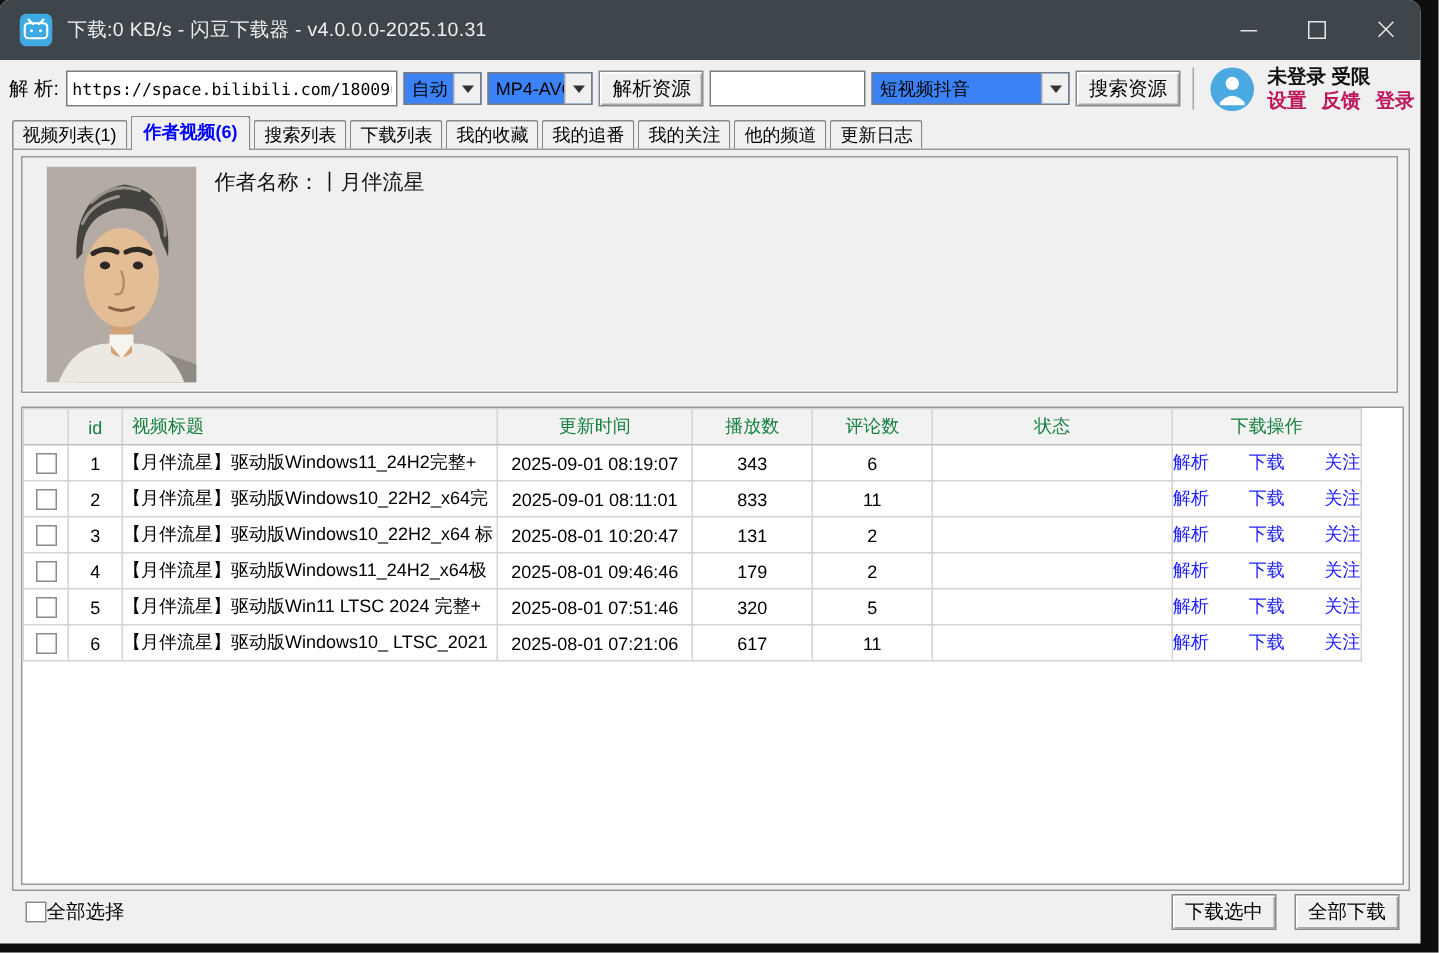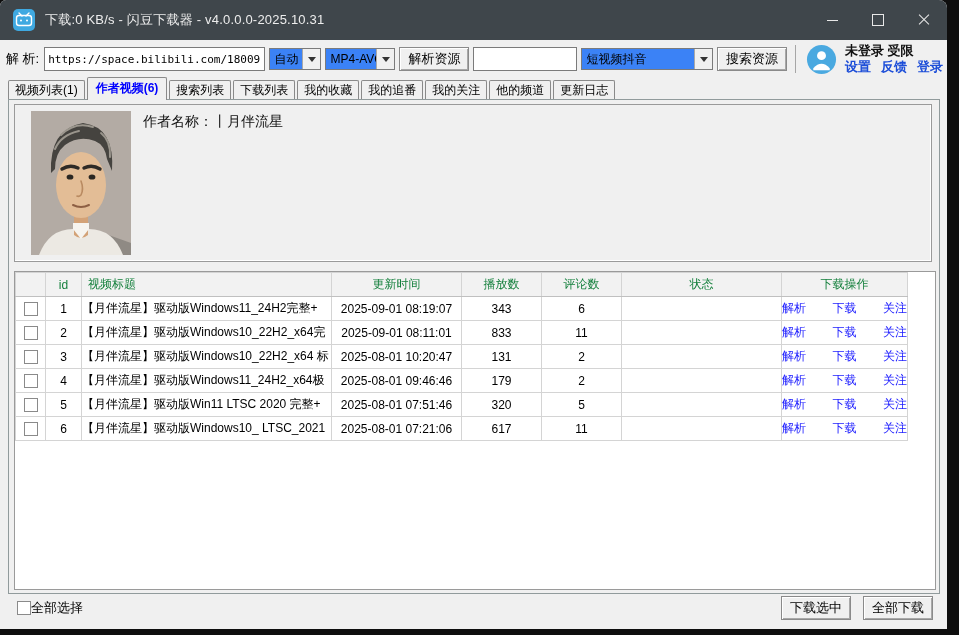--- a/index.html
+++ b/index.html
@@ -58,21 +58,21 @@
     height:24px;background:#f0f0f0;border:1px solid #8a8a8a;font-size:13px;
     box-shadow:inset 1px 1px 0 #ffffff, inset -1px -1px 0 #a8a8a8;
     display:flex;align-items:center;justify-content:center;padding:0 8px;cursor:default;
     font-family:"Liberation Sans","DejaVu Sans",sans-serif;
   }
   .vdiv{width:1px;height:28px;background:#a6a6a6;margin:0 4px;}
   .user-icon{width:31px;height:31px;flex:0 0 auto;margin:0 4px 0 2px;}
   .account{display:flex;flex-direction:column;line-height:16px;}
   .account .status{font-weight:bold;font-size:13px;color:#111;}
   .account .links{display:flex;gap:10px;}
-  .account .links span{color:#1d4ed8;font-weight:bold;font-size:13px;cursor:pointer;}
+  .account .links span{color:#be185d;font-weight:bold;font-size:13px;cursor:pointer;}
   
   .tabs{position:absolute;left:8px;top:79px;display:flex;align-items:flex-end;height:21px;}
   .tab{
     border:1px solid #8a8a8a;border-bottom:none;background:#f0f0f0;
     padding:2px 6px 3px;margin-right:2px;font-size:12px;border-radius:2px 2px 0 0;
     position:relative;cursor:default;height:14px;line-height:14px;
   }
   .tab.active{
     color:#0000ff;font-weight:bold;padding:3px 8px 4px;height:15px;
     top:0;z-index:3;background:#f0f0f0;
@@ -303,21 +303,21 @@
                 <span class="ops-wrap">
               <span class="oplink">解析</span>
               <span class="oplink">下载</span>
               <span class="oplink">关注</span>
             </span>
               </td>
           </tr>
           <tr>
             <td class="c"><span class="checkbox"></span></td>
             <td class="c">5</td>
-            <td class="title-cell">【月伴流星】驱动版Win11 LTSC 2020 完整+</td>
+            <td class="title-cell">【月伴流星】驱动版Win11 LTSC 2024 完整+</td>
             <td class="c">2025-08-01 07:51:46</td>
             <td class="c">320</td>
             <td class="c">5</td>
             <td class="c"></td>
             <td class="ops-cell">
                 <span class="ops-wrap">
               <span class="oplink">解析</span>
               <span class="oplink">下载</span>
               <span class="oplink">关注</span>
             </span>

